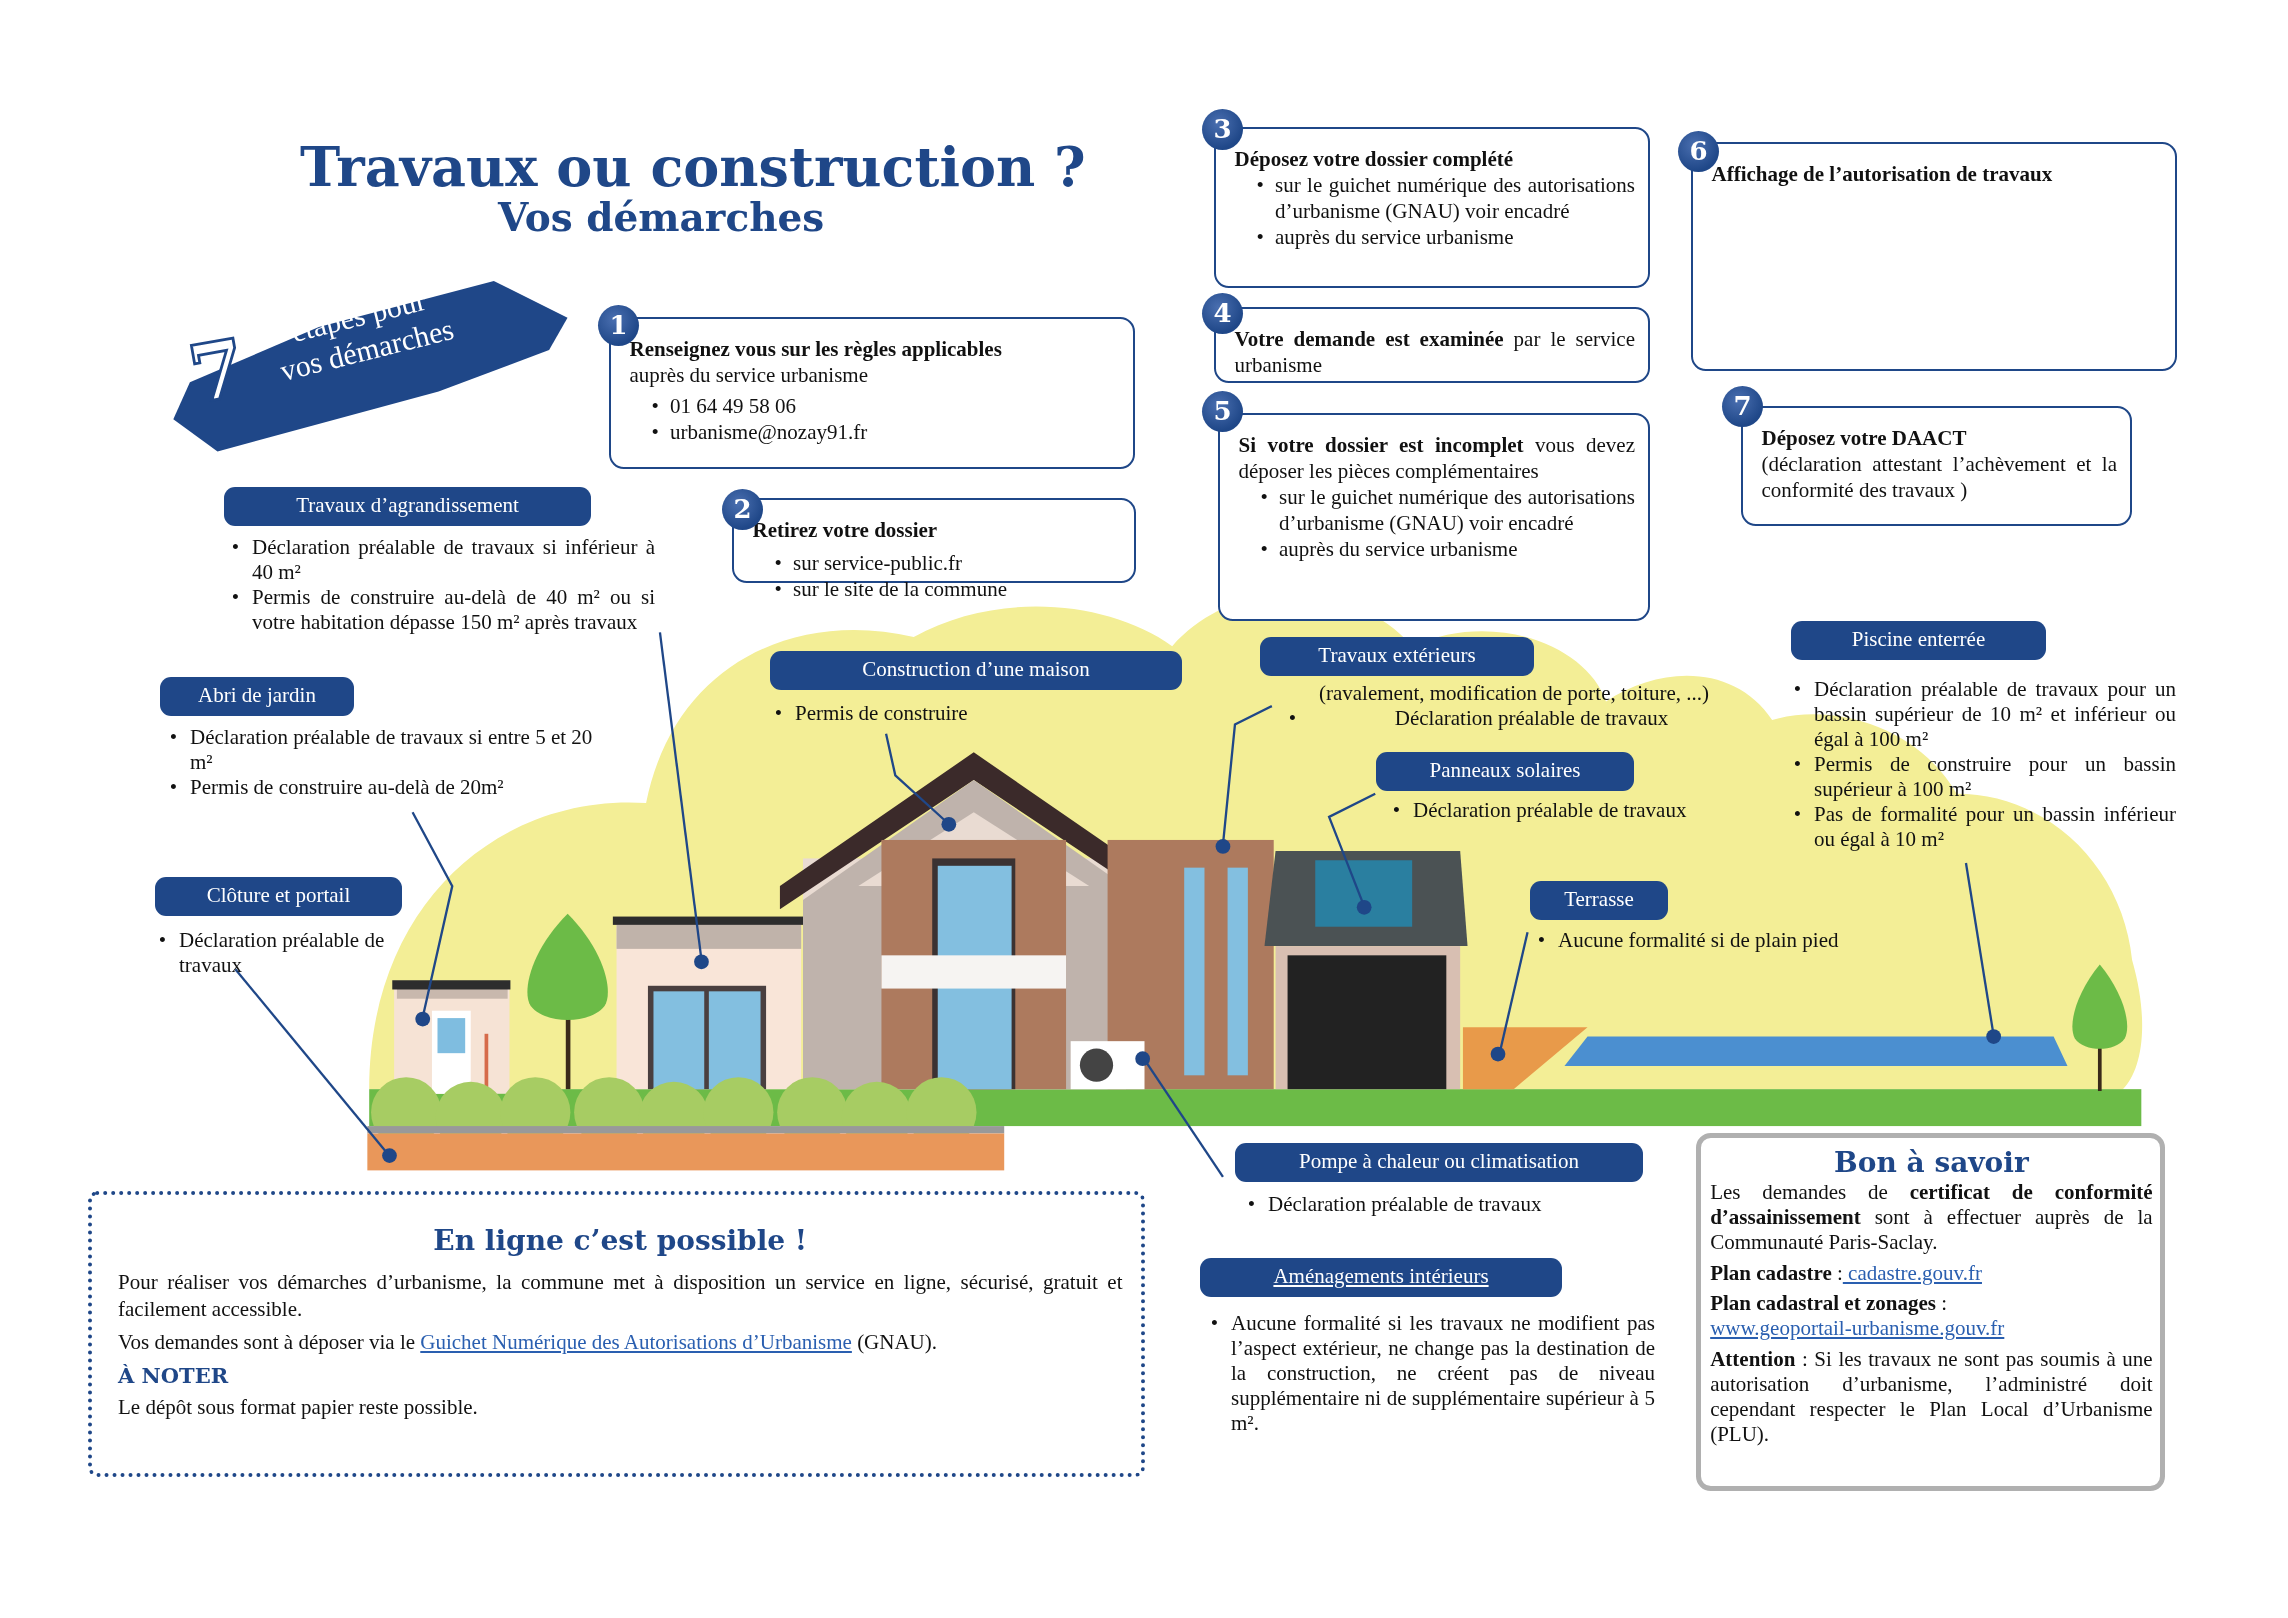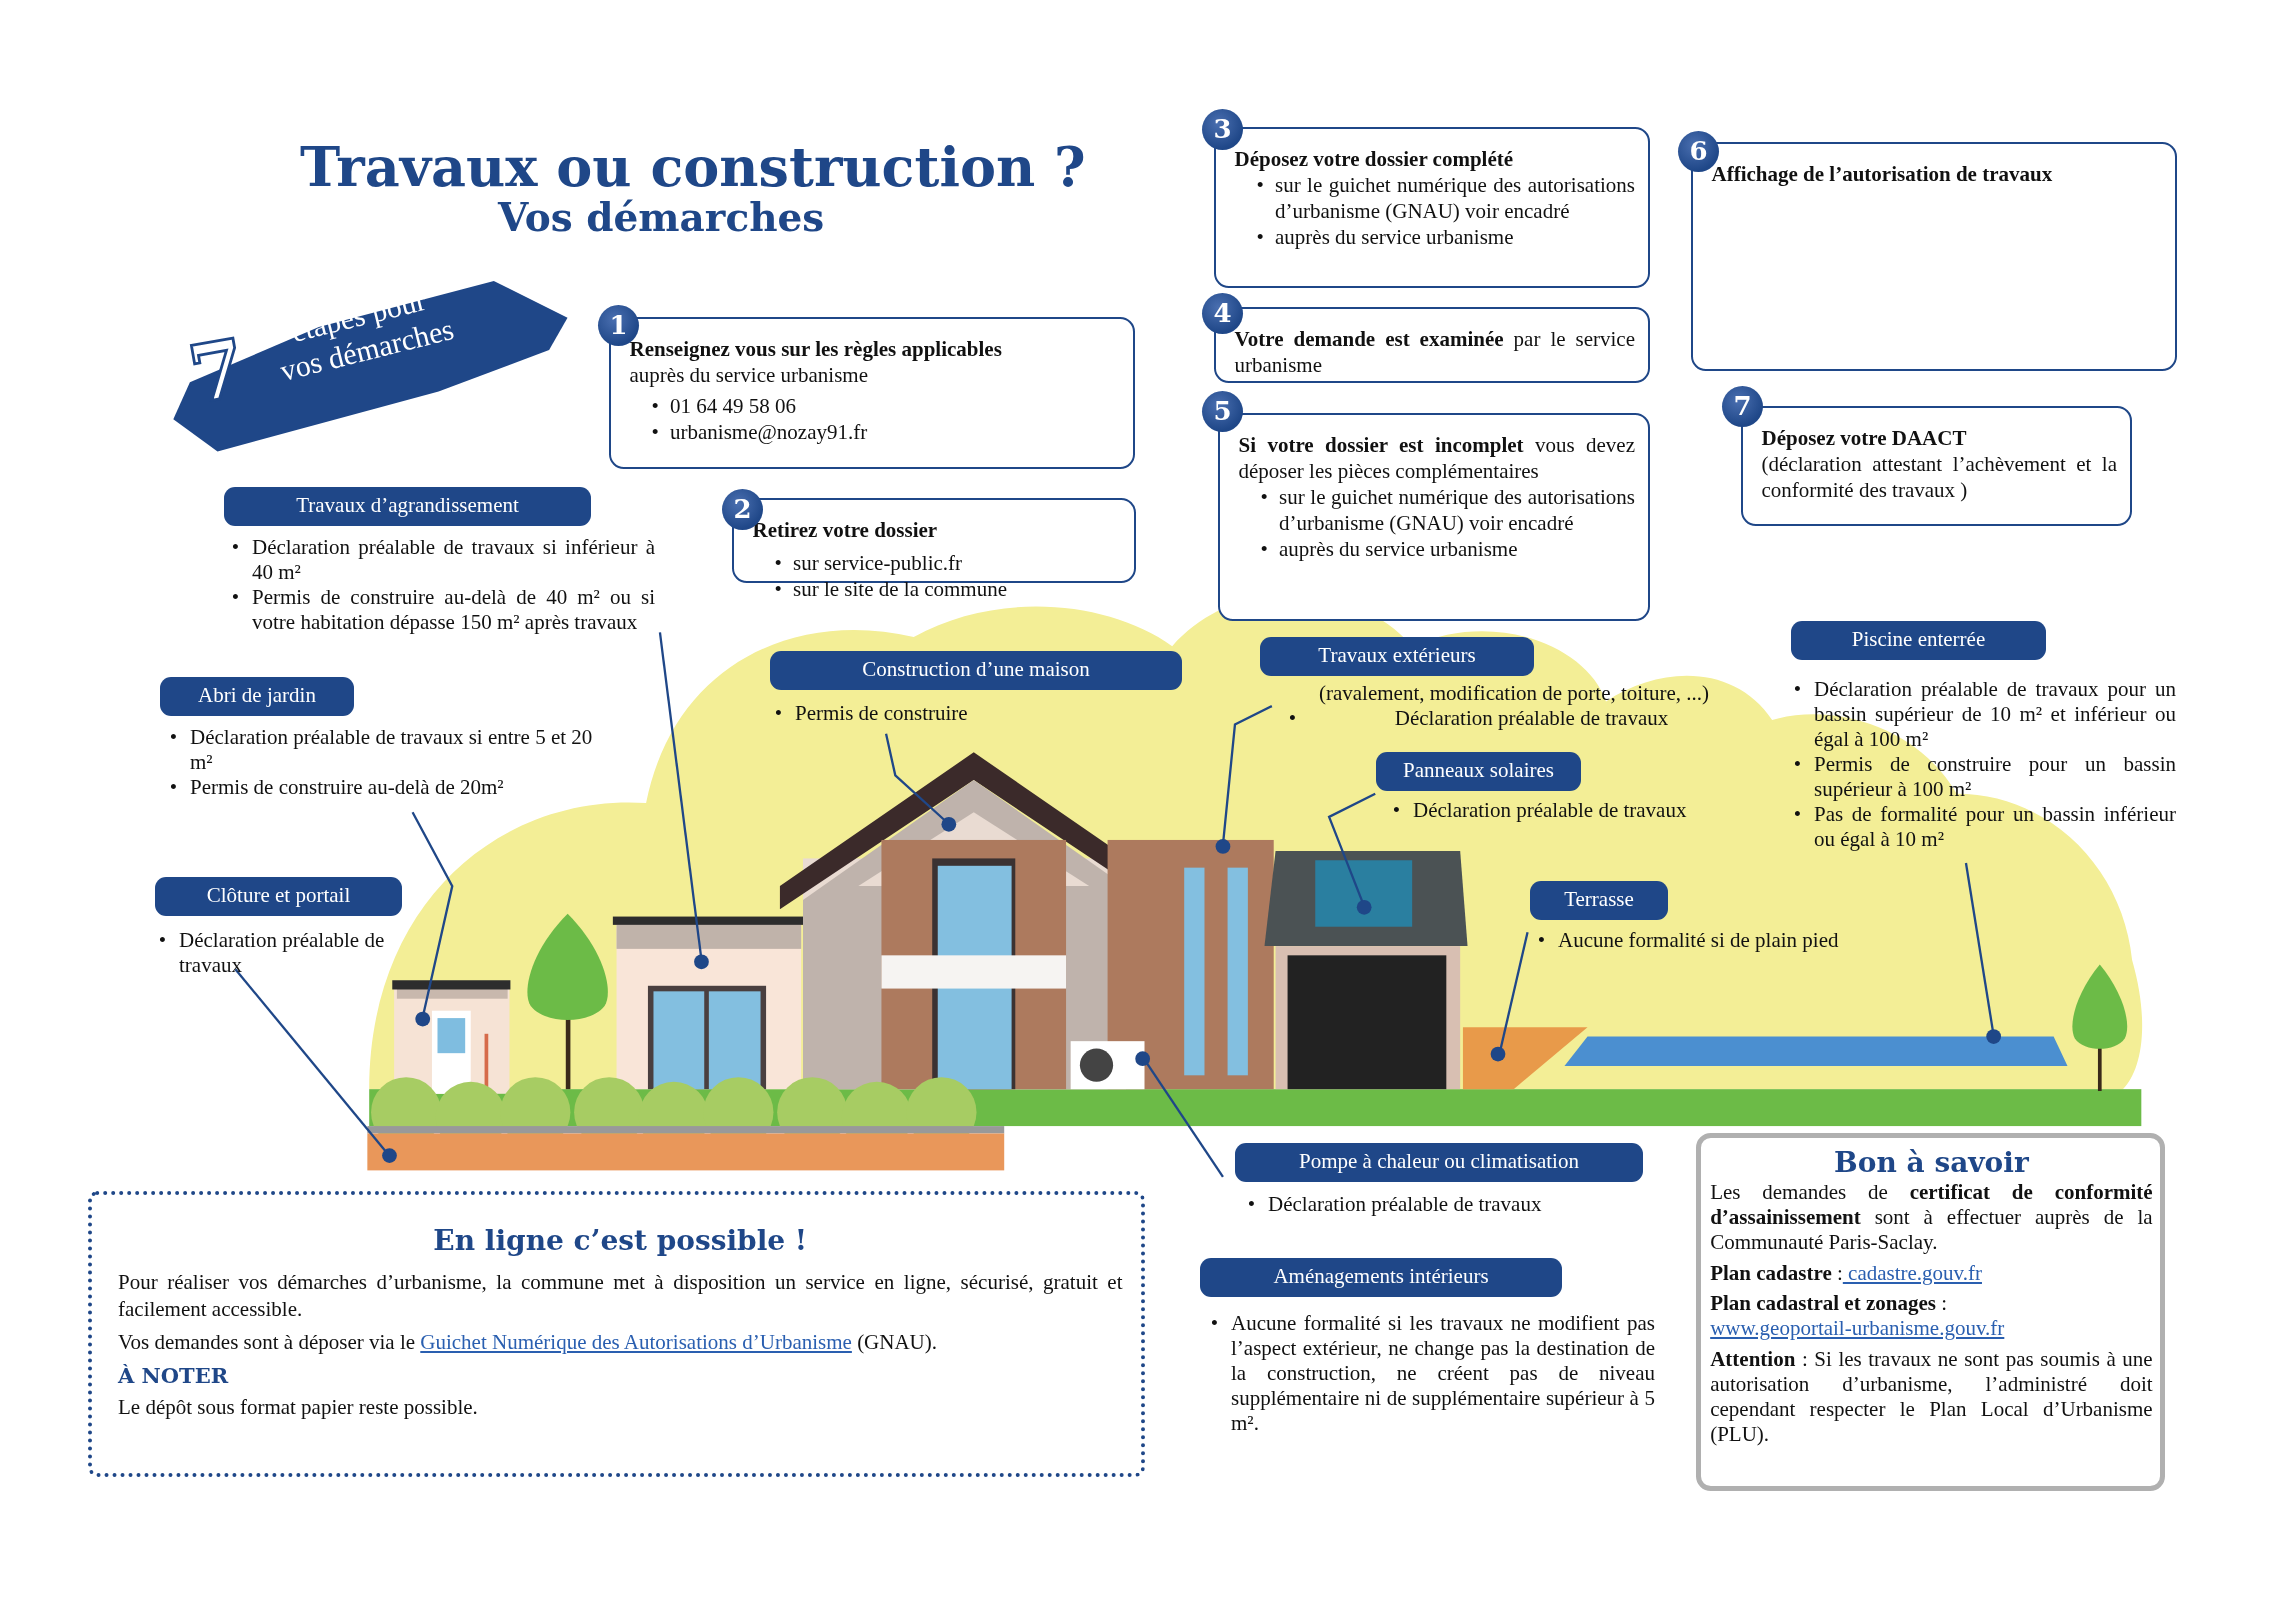--- a/index.html
+++ b/index.html
@@ -230,21 +230,21 @@
 </div>
 
 <div class="pill" style="left:1260px; top:637px; width:274px;">Travaux extérieurs</div>
 <div class="cat-text" style="left:1274px; top:681px; width:480px; text-align:center;">
   <div>(ravalement, modification de porte, toiture, ...)</div>
   <ul style="padding-left:11px;">
     <li>Déclaration préalable de travaux</li>
   </ul>
 </div>
 
-<div class="pill" style="left:1376px; top:752px; width:205px;">Panneaux solaires</div>
+<div class="pill" style="left:1376px; top:752px; width:258px;">Panneaux solaires</div>
 <div class="cat-text" style="left:1389px; top:798px; width:369px; text-align:left;">
   <ul>
     <li>Déclaration préalable de travaux</li>
   </ul>
 </div>
 
 <div class="pill" style="left:1530px; top:881px; width:138px;">Terrasse</div>
 <div class="cat-text" style="left:1534px; top:928px; width:406px; text-align:left;">
   <ul>
     <li>Aucune formalité si de plain pied</li>
@@ -260,21 +260,21 @@
   </ul>
 </div>
 
 <div class="pill" style="left:1235px; top:1143px; width:408px;">Pompe à chaleur ou climatisation</div>
 <div class="cat-text" style="left:1244px; top:1192px; width:406px; text-align:left;">
   <ul>
     <li>Déclaration préalable de travaux</li>
   </ul>
 </div>
 
-<div class="pill" style="left:1200px; top:1258px; width:362px;">Aménagements intérieurs</div>
+<div class="pill" style="left:1200px; top:1258px; width:362px;text-decoration:underline;">Aménagements intérieurs</div>
 <div class="cat-text" style="left:1207px; top:1311px; width:448px;">
   <ul>
     <li>Aucune formalité si les travaux ne modifient pas l’aspect extérieur, ne change pas la destination de la construction, ne créent pas de niveau supplémentaire ni de supplémentaire supérieur à 5 m².</li>
   </ul>
 </div>
 
 <div class="online">
   <div class="title" style="text-align:center; font-size:28px; line-height:35px; margin-bottom:11px;">En ligne c’est possible !</div>
   <p style="margin-bottom:5.5px; text-align:justify;">Pour réaliser vos démarches d’urbanisme, la commune met à disposition un service en ligne, sécurisé, gratuit et facilement accessible.</p>
   <p style="margin-bottom:7.4px;">

